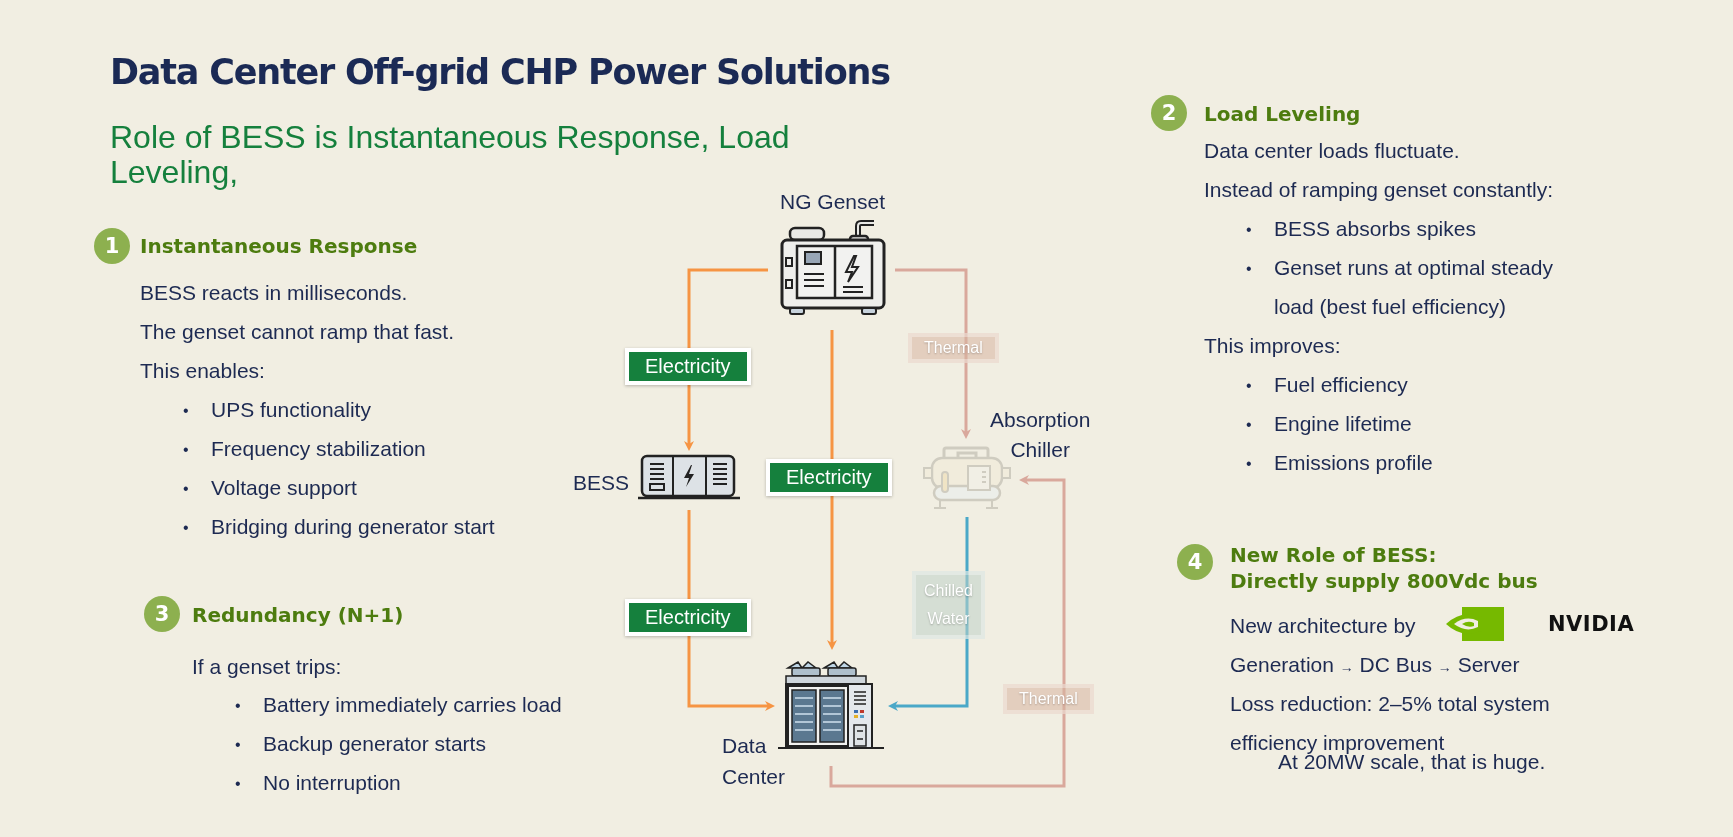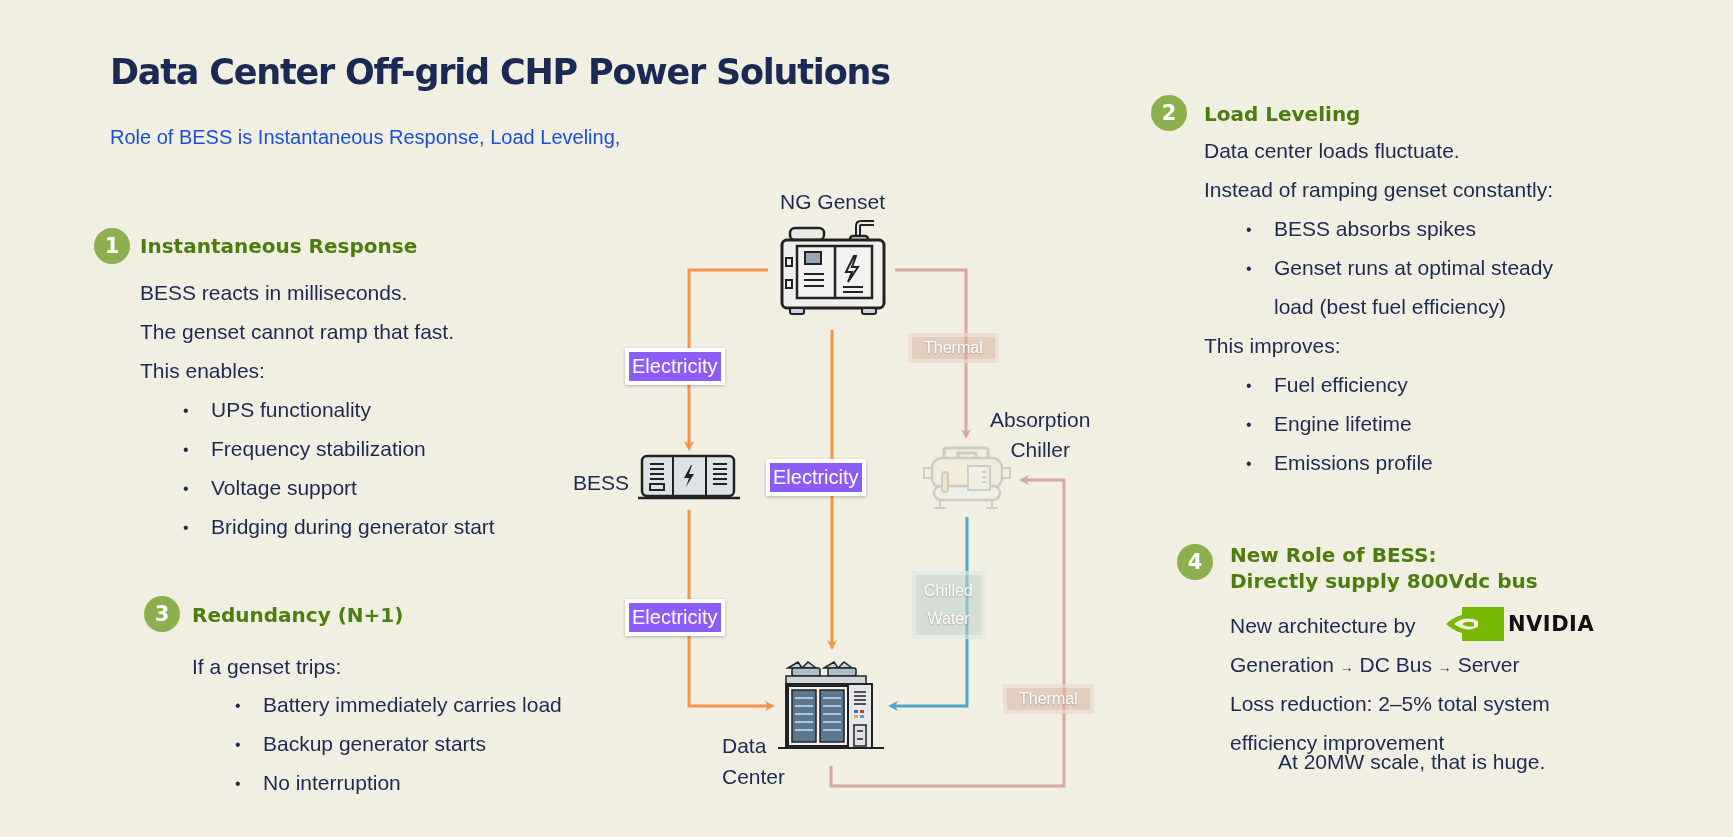--- a/index.html
+++ b/index.html
@@ -13,43 +13,43 @@
   .abs { position: absolute; }
   .title {
     left: 110px; top: 52px;
     font-family: "DejaVu Sans", sans-serif;
     font-weight: bold; font-size: 35px; letter-spacing: -1.2px;
     color: #1b2a55;
     white-space: nowrap;
   }
   .subtitle {
     left: 110px; top: 120px; width: 760px;
-    font-size: 20px; line-height: 35px; color: #1d4ed8;
+    font-size: 32px; line-height: 35px; color: #15803d;
   }
   .badge {
     position: absolute;
     width: 36px; height: 36px; border-radius: 50%;
     background: #8db04f; color: #fff;
     font-family: "DejaVu Sans", sans-serif;
     font-weight: bold; font-size: 21px;
     display: flex; align-items: center; justify-content: center;
   }
   .sec-title {
     position: absolute;
     font-family: "DejaVu Sans", sans-serif;
     font-weight: bold; font-size: 20px; color: #4d7c0f; white-space: nowrap;
   }
   .line { position: absolute; font-size: 21px; white-space: nowrap; color: #1d2a52; }
   .bullet { position: absolute; font-size: 21px; white-space: nowrap; color: #1d2a52; }
   .bullet .dot { position: absolute; left: -28px; top: 0; font-size: 16px; line-height: 26px; }
   .diag-label { position: absolute; font-size: 21px; color: #1d2a52; white-space: nowrap; text-align: center; }
   .elec-tag {
     position: absolute;
-    background: #8b5cf6; color: #fff;
-    font-size: 20px; padding: 3px 3px;
+    background: #15803d; color: #fff;
+    font-size: 20px; padding: 3px 16px;
     border: 4px solid #fff;
     box-shadow: 0 1px 3px rgba(0,0,0,0.25);
     white-space: nowrap;
   }
   .faded-tag {
     position: absolute;
     color: #fff; font-size: 16px; text-align: center;
     border: 4px solid rgba(255,255,255,0.35);
     text-shadow: 0 1px 2px rgba(0,0,0,0.25);
     white-space: nowrap;
@@ -104,21 +104,21 @@
   <div class="bullet" style="left:1274px; top:373px;"><span class="dot">•</span><span>Fuel efficiency</span></div>
   <div class="bullet" style="left:1274px; top:412px;"><span class="dot">•</span><span>Engine lifetime</span></div>
   <div class="bullet" style="left:1274px; top:451px;"><span class="dot">•</span><span>Emissions profile</span></div>
 </div>
 
 <div>
   <div class="badge" style="left:1177px; top:544px;">4</div>
   <div class="sec-title" style="left:1230px; top:543px;">New Role of BESS:</div>
   <div class="sec-title" style="left:1230px; top:569px;">Directly supply 800Vdc bus</div>
   <div class="line" style="left:1230px; top:614px;">New architecture by</div>
-  <div class="nvidia" style="left:1444px; top:607px;">
+  <div class="nvidia" style="left:1444px; top:607px;gap:40px;">
     <svg width="60" height="34" viewBox="0 0 60 34">
       <rect x="18" y="0" width="42" height="34" fill="#76b900"></rect>
       <path d="M2 17 Q18 2 38 10 L38 24 Q18 32 2 17 Z" fill="#76b900"></path>
       <path d="M10 17 Q22 8 34 14 L34 20 Q22 26 10 17 Z" fill="#f1eee2"></path>
       <path d="M18 17 Q24 13 30 16 L30 19 Q24 21 18 17 Z" fill="#76b900"></path>
       <path d="M38 24 Q44 28 52 24 L52 34 L38 34 Z" fill="#f1eee2" opacity="0.0"></path>
     </svg>
     <span class="nvidia-text">NVIDIA</span>
   </div>
   <div class="line" style="left:1230px; top:653px;">

